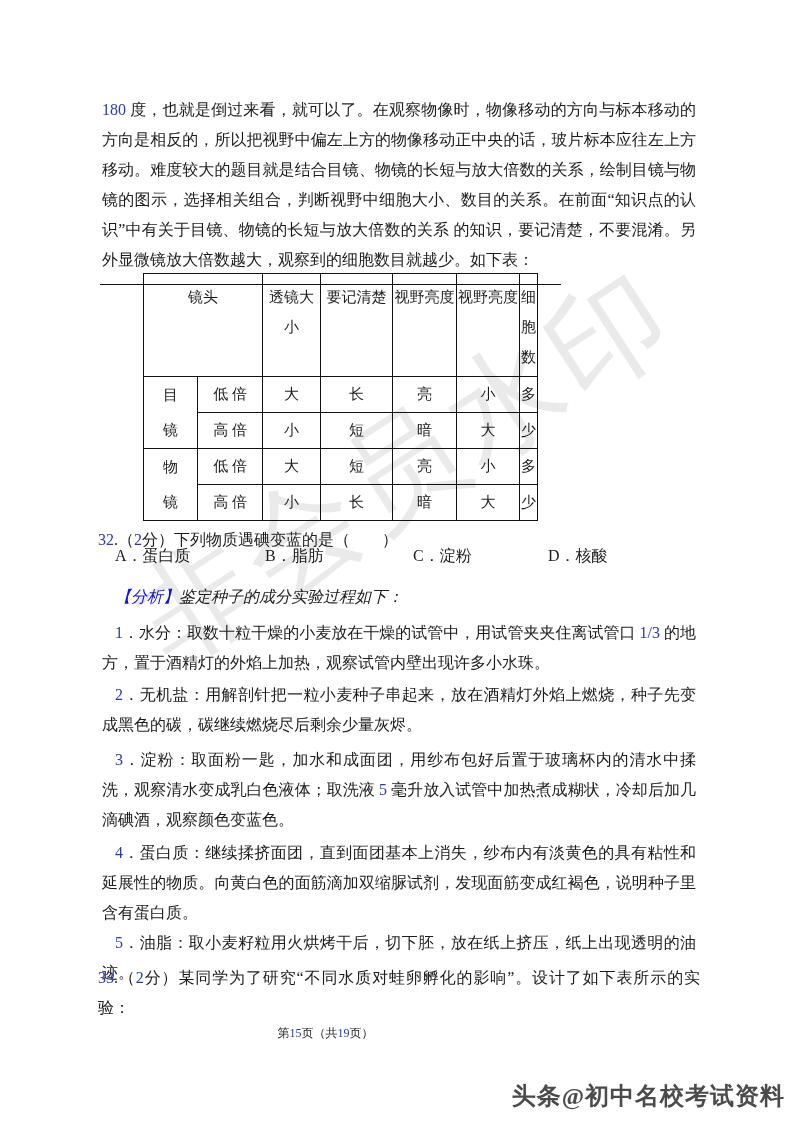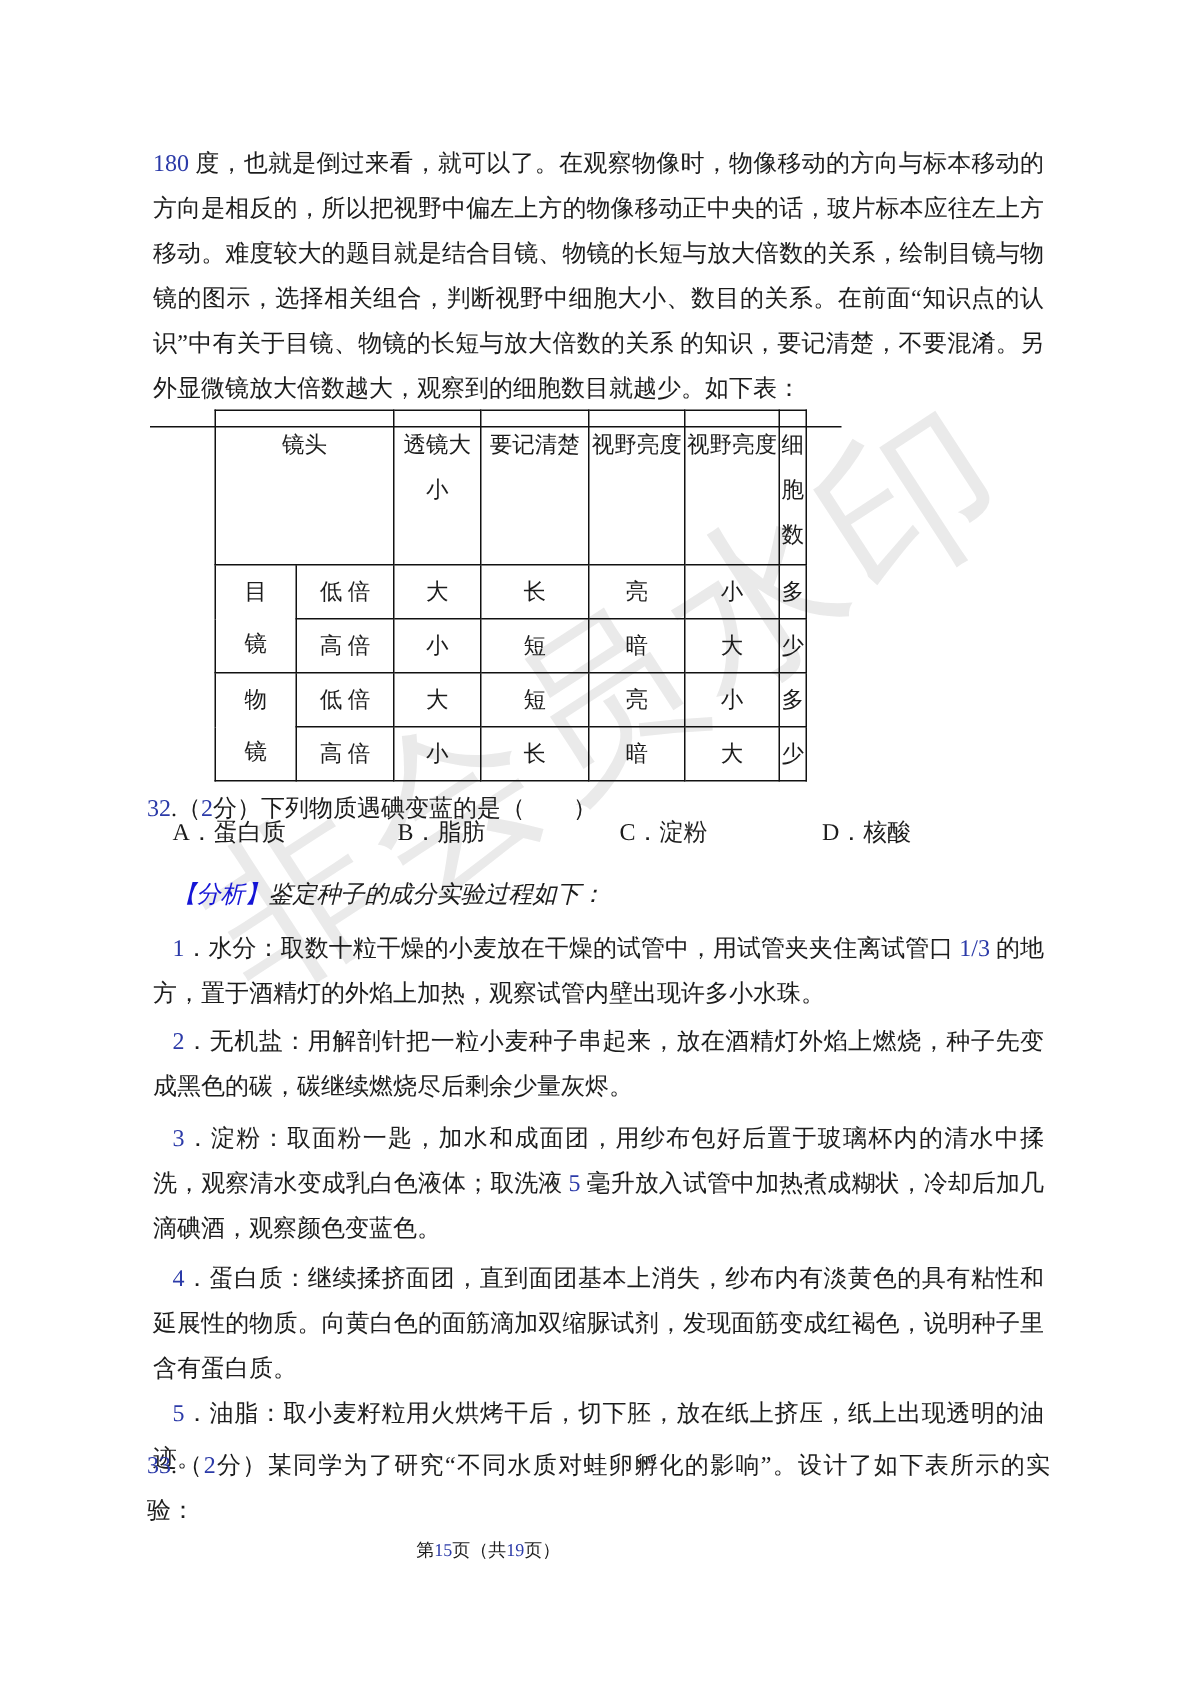--- a/index.html
+++ b/index.html
@@ -168,14 +168,15 @@
     <div class="abs txt indent autonum" style="left:102px;top:745px;width:594px;"><span class="num">3</span>．淀粉：取面粉一匙，加水和成面团，用纱布包好后置于玻璃杯内的清水中揉洗，观察清水变成乳白色液体；取洗液 <span class="num">5</span> 毫升放入试管中加热煮成糊状，冷却后加几滴碘酒，观察颜色变蓝色。</div>
     <div class="abs txt indent autonum" style="left:102px;top:838px;width:594px;"><span class="num">4</span>．蛋白质：继续揉挤面团，直到面团基本上消失，纱布内有淡黄色的具有粘性和延展性的物质。向黄白色的面筋滴加双缩脲试剂，发现面筋变成红褐色，说明种子里含有蛋白质。</div>
     <div class="abs txt indent autonum" style="left:102px;top:928px;width:594px;"><span class="num">5</span>．油脂：取小麦籽粒用火烘烤干后，切下胚，放在纸上挤压，纸上出现透明的油迹。</div>
 
     <div class="abs txt autonum" style="left:98px;top:963px;width:602px;"><span class="num">33</span>.（<span class="num">2</span>分）某同学为了研究“不同水质对蛙卵孵化的影响”。设计了如下表所示的实验：</div>
 
     <div class="abs footer autonum">第<span class="num">15</span>页（共<span class="num">19</span>页）</div>
 
   </div>
 
+  <div class="abs wm-brand">头条@初中名校考试资料</div>
 
 </div>
 
 </body></html>

